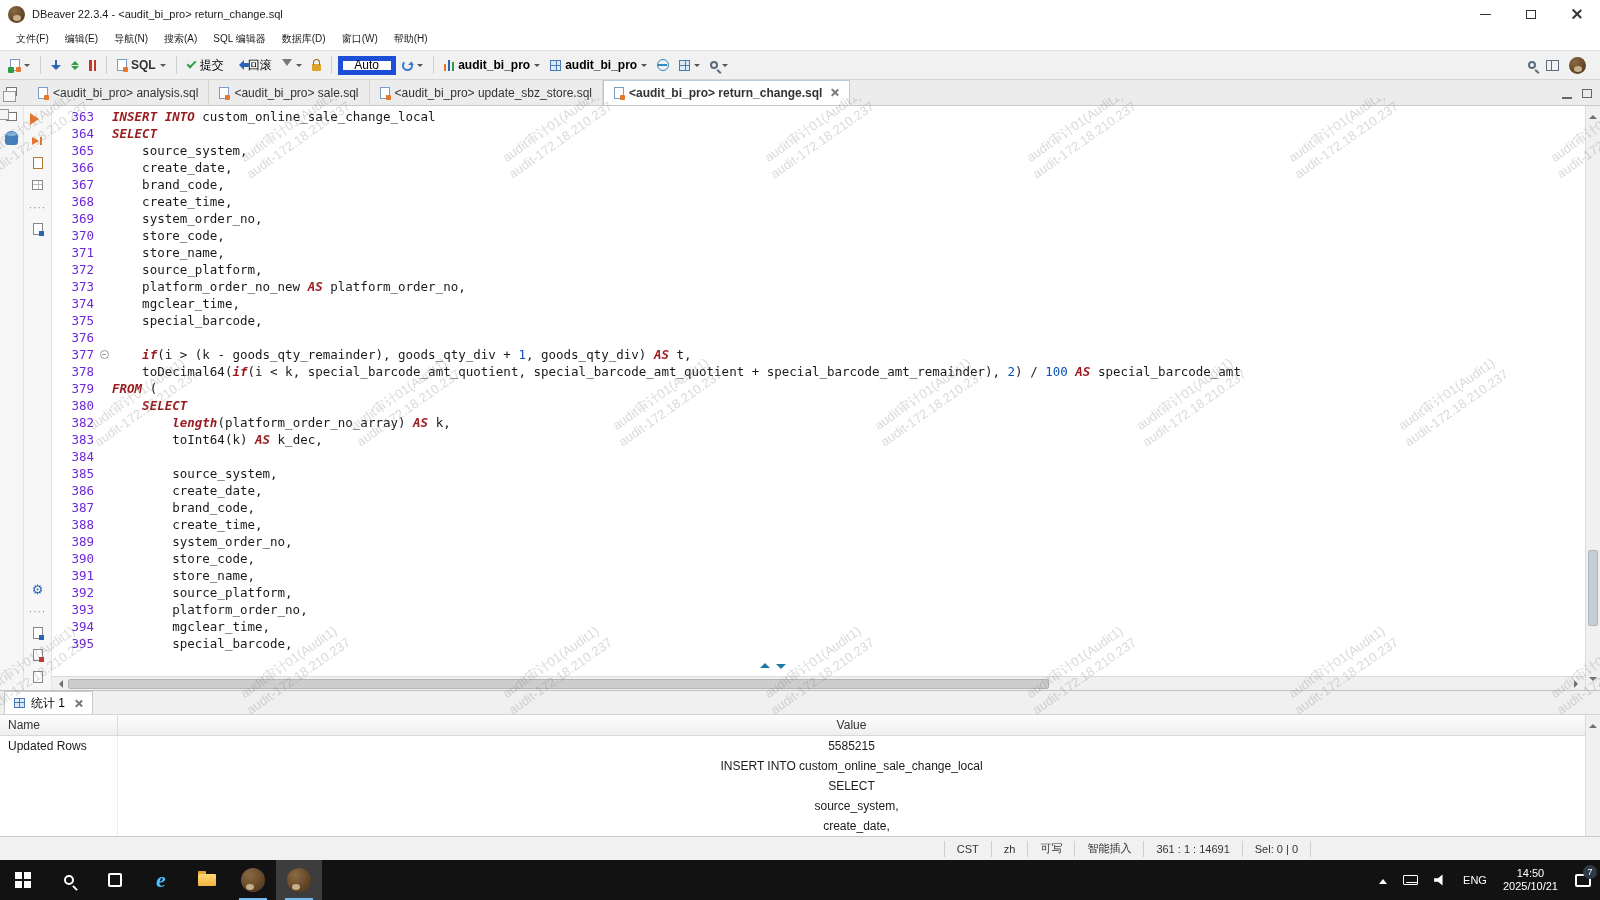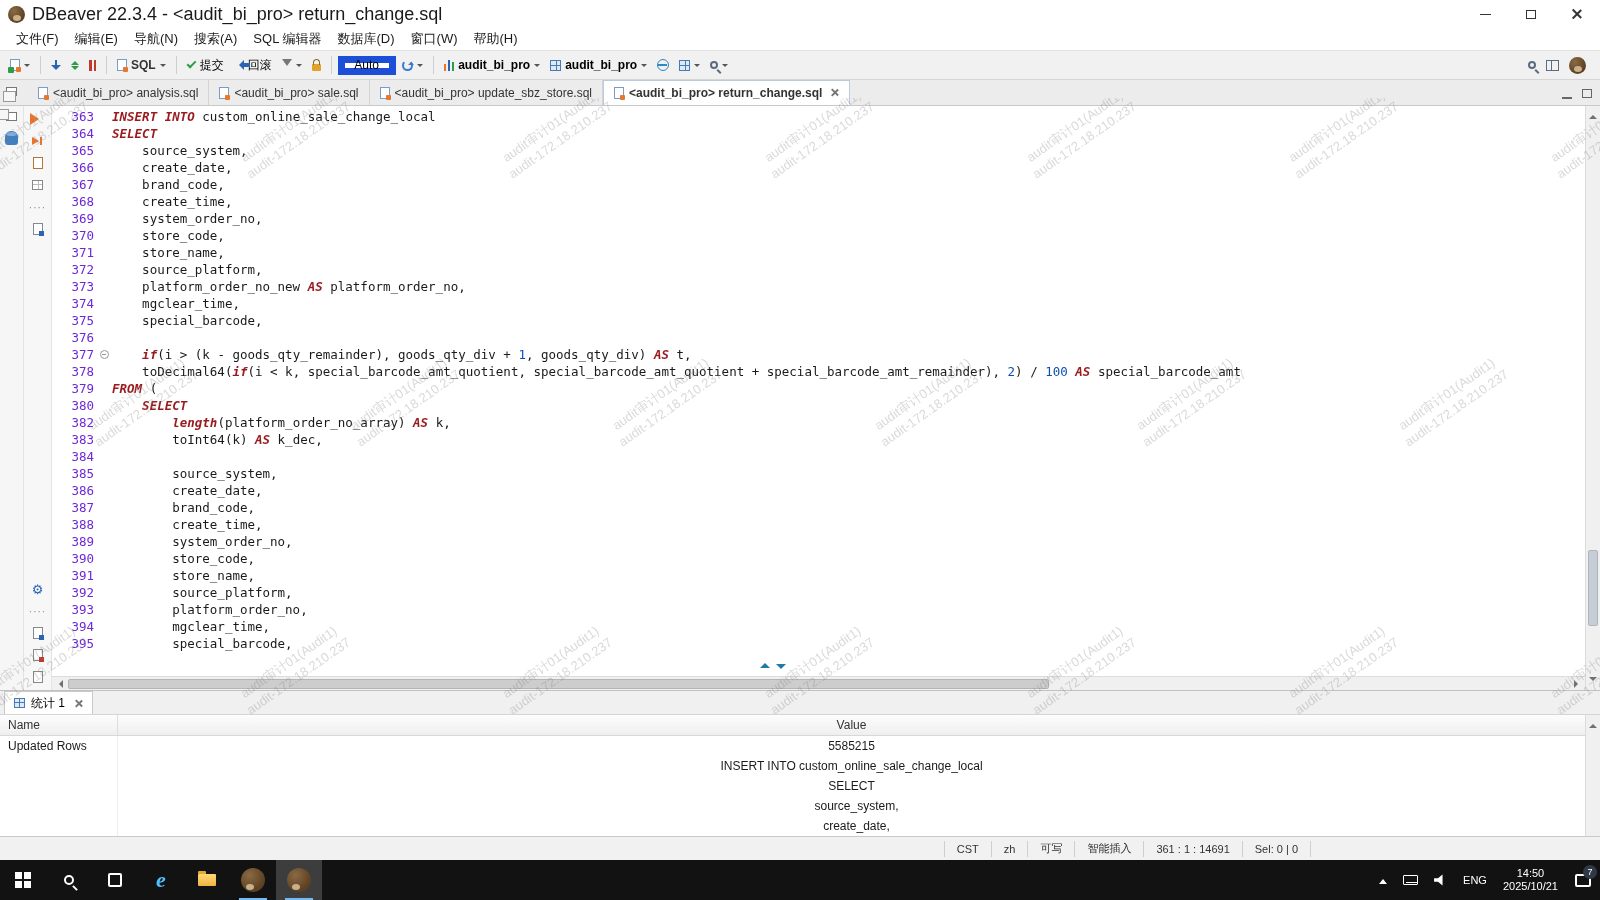--- a/index.html
+++ b/index.html
@@ -1,34 +1,34 @@
 <!DOCTYPE html>
 <html><head>
 <meta charset="utf-8">
 <style>
   * { box-sizing: border-box; }
   html,body { margin:0; padding:0; }
   body { width:1600px; height:900px; overflow:hidden; font-family:"Liberation Sans",sans-serif; background:#fff; }
   .app { width:1600px; height:900px; display:flex; flex-direction:column; position:relative; }
 
   
-  .titlebar { height:28px; background:#fff; display:flex; align-items:center; padding-left:8px; font-size:18px; color:#1a1a1a; flex:none; }
+  .titlebar { height:28px; background:#fff; display:flex; align-items:center; padding-left:8px; font-size:11px; color:#1a1a1a; flex:none; }
   .beaver { width:17px; height:17px; border-radius:50%; background:radial-gradient(circle at 35% 30%, #8a6a44, #5d3f22 70%); position:relative; flex:none; }
   .beaver::after { content:""; position:absolute; left:5px; bottom:2px; width:8px; height:6px; background:#c9b08c; border-radius:50%; }
   .tb-title { margin-left:7px; }
   .tb-controls { margin-left:auto; display:flex; height:100%; }
   .tb-btn { width:46px; display:flex; align-items:center; justify-content:center; }
   .i-min { width:11px; height:1px; background:#333; }
   .i-max { width:10px; height:9px; border:1px solid #333; }
   .i-close { position:relative; width:12px; height:12px; }
   .i-close::before,.i-close::after { content:""; position:absolute; left:5px; top:0; width:1.5px; height:12px; background:#333; }
   .i-close::before { transform:rotate(45deg); } .i-close::after { transform:rotate(-45deg); }
 
   
-  .menubar { height:22px; background:#fff; display:flex; align-items:center; padding-left:8px; font-size:13px; flex:none; }
+  .menubar { height:22px; background:#fff; display:flex; align-items:center; padding-left:8px; font-size:10px; flex:none; }
   .menu-item { padding:2px 8px; color:#1a1a1a; }
 
   
   .toolbar { height:30px; background:#f1f1f1; border-top:1px solid #e2e2e2; border-bottom:1px solid #d6d6d6; display:flex; align-items:center; padding:8px 6px; font-size:12px; gap:2px; flex:none;text-align:right; }
   .tsep { width:1px; height:18px; background:#cfcfcf; margin:0 4px; flex:none; }
   .tbtn { display:flex; align-items:center; gap:4px; padding:3px 4px; border-radius:2px; flex:none; }
   .dd { width:0; height:0; border:3px solid transparent; border-top-color:#555; margin-top:4px; }
   .file-icon { width:10px; height:12px; background:#fff; border:1px solid #7a9cc6; position:relative; flex:none; }
   .file-icon::after { content:""; position:absolute; right:-2px; bottom:-2px; width:5px; height:5px; background:#e8762d; border-radius:1px; }
   .badge-plus { position:absolute; left:-3px; bottom:-3px; width:6px; height:6px; background:#2e9e44; border-radius:1px; }
@@ -40,21 +40,21 @@
   .icon-updown .u { border-bottom-color:#2e9e44; }
   .icon-updown .d { border-top-color:#2e9e44; }
   .icon-bangs { display:flex; gap:2px; align-items:flex-end; height:12px; }
   .icon-bangs i { width:2.5px; height:11px; background:#c0392b; position:relative; display:block; }
   .icon-check { width:9px; height:5px; border-left:2px solid #2e9e44; border-bottom:2px solid #2e9e44; transform:rotate(-45deg); margin-top:-3px; }
   .icon-undo { width:0; height:0; border:5px solid transparent; border-right-color:#2a64b5; position:relative; }
   .icon-undo::after { content:""; position:absolute; left:4px; top:-2px; width:7px; height:4px; background:#2a64b5; border-radius:0 2px 2px 0; }
   .icon-funnel { width:0; height:0; border:5px solid transparent; border-top:7px solid #777; position:relative; }
   .icon-lock { width:9px; height:7px; background:#e0a32e; border-radius:1px; position:relative; margin-top:5px; }
   .icon-lock::before { content:""; position:absolute; top:-5px; left:1px; width:5px; height:5px; border:1.5px solid #8a6a1e; border-bottom:none; border-radius:4px 4px 0 0; }
-  .combo-auto { width:58px; height:19px; background:#fff; border:7px solid #1d4ed8; display:flex; align-items:center; justify-content:center; font-size:12px; flex:none; }
+  .combo-auto { width:58px; height:19px; background:#fff; border:5px solid #1d4ed8; display:flex; align-items:center; justify-content:center; font-size:12px; flex:none; }
   .icon-refresh { width:11px; height:11px; border:2px solid #3a7ad6; border-radius:50%; border-top-color:transparent; position:relative; }
   .icon-refresh::after { content:""; position:absolute; right:-3px; top:-3px; border:3px solid transparent; border-bottom-color:#3a7ad6; }
   .icon-bars { display:flex; align-items:flex-end; gap:1.5px; height:12px; }
   .icon-bars i { width:2.5px; display:block; }
   .icon-bars .b1 { height:7px; background:#e8762d; }
   .icon-bars .b2 { height:11px; background:#2a64b5; }
   .icon-bars .b3 { height:9px; background:#2e9e44; }
   .icon-grid { width:11px; height:11px; border:1px solid #4a7ab5;
     background:linear-gradient(#4a7ab5,#4a7ab5) 0 4px/11px 1px no-repeat, linear-gradient(#4a7ab5,#4a7ab5) 5px 0/1px 11px no-repeat, #dce9f7; }
   .icon-globe { width:12px; height:12px; border:1.5px solid #2e8bc0; border-radius:50%; position:relative; }

